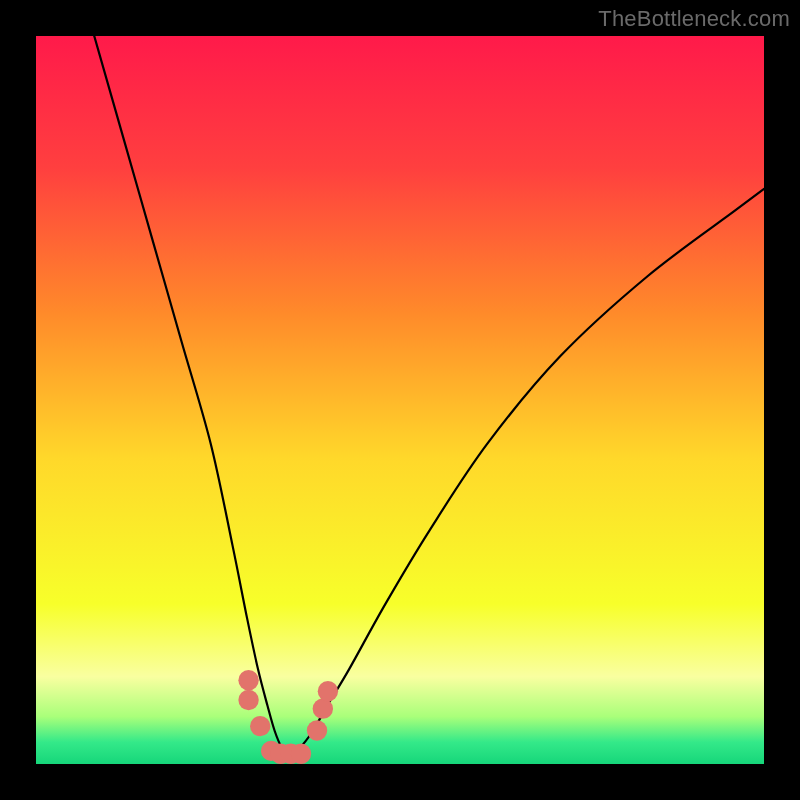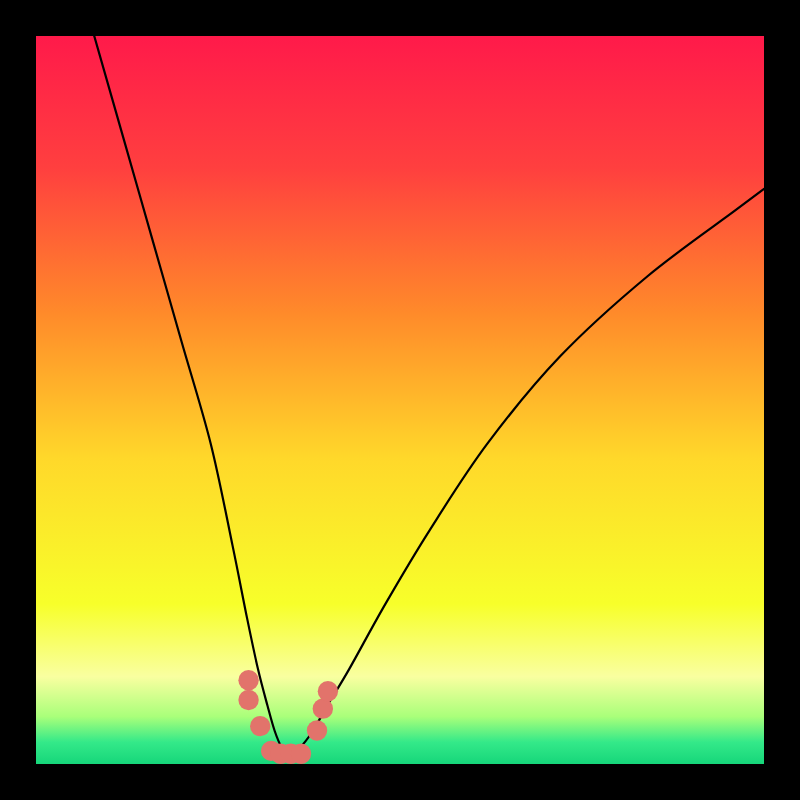--- a/index.html
+++ b/index.html
@@ -34,20 +34,21 @@
     color: #6a6a6a;
     font-size: 22px;
     font-weight: 500;
     letter-spacing: 0.2px;
   }
 </style>
 </head>
 <body>
 
 <div class="frame">
+  <div class="watermark">TheBottleneck.com</div>
   <div class="plot">
     <svg id="chart-svg" width="728" height="728" viewBox="0 0 728 728" preserveAspectRatio="none">
       <defs>
         <linearGradient id="bg-grad" x1="0" y1="0" x2="0" y2="1">
             <stop offset="0%" stop-color="#ff1a4a"></stop>
             <stop offset="18%" stop-color="#ff3f3f"></stop>
             <stop offset="38%" stop-color="#ff8a2a"></stop>
             <stop offset="57.99999999999999%" stop-color="#ffd82a"></stop>
             <stop offset="78%" stop-color="#f7ff2a"></stop>
             <stop offset="88%" stop-color="#f9ffa0"></stop>

